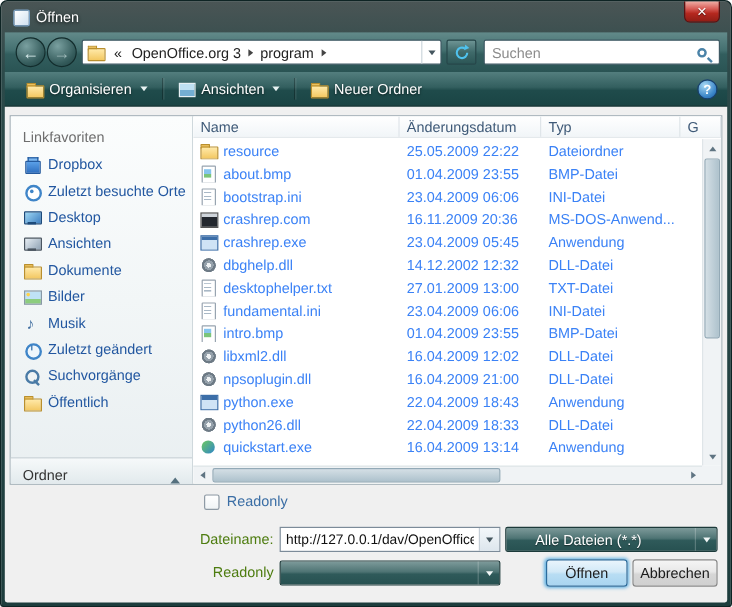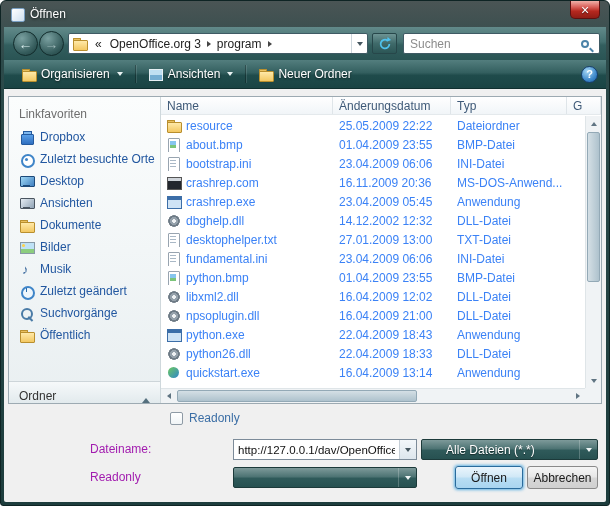--- a/index.html
+++ b/index.html
@@ -85,21 +85,21 @@
     border:1px solid #93a9b6;border-radius:2px}
   .scroll-corner{position:absolute;right:0;bottom:0;width:16px;height:15px;background:#f0f3f5}
   .tri-u{width:0;height:0;border-left:3.5px solid transparent;border-right:3.5px solid transparent;border-bottom:4px solid #5f7482}
   .tri-d{width:0;height:0;border-left:3.5px solid transparent;border-right:3.5px solid transparent;border-top:4px solid #5f7482}
   .tri-l{width:0;height:0;border-top:3.5px solid transparent;border-bottom:3.5px solid transparent;border-right:4px solid #5f7482}
   .tri-r{width:0;height:0;border-top:3.5px solid transparent;border-bottom:3.5px solid transparent;border-left:4px solid #5f7482}
   
   .readonly-row{position:absolute;left:166px;top:322px;display:flex;align-items:flex-end;gap:6px}
   .checkbox{width:13px;height:13px;background:linear-gradient(180deg,#fff,#f0f4f6);border:1px solid #8e9aa5;border-radius:2px}
   .readonly-label{font-size:12px;color:#3b6ea5}
-  .form-label{position:absolute;width:138px;text-align:left;font-size:12px;color:#a21caf;line-height:21px}
+  .form-label{position:absolute;width:138px;text-align:right;font-size:12px;color:#4d7c0f;line-height:21px}
   .lbl-filename{left:86px;top:350px}
   .lbl-version{left:86px;top:378px}
   .combo-white{position:absolute;left:229px;top:350px;width:184px;height:21px;background:#fff;border:1px solid #7c8b99;display:flex;align-items:center}
   .combo-white input{flex:1;min-width:0;border:none;outline:none;font-family:"Liberation Sans",sans-serif;font-size:11.5px;color:#111;padding:0 4px;background:transparent}
   .combo-drop-light{width:17px;height:100%;border-left:1px solid #c5ced6;background:linear-gradient(180deg,#f3f7fa,#dde6ed);
     display:flex;align-items:center;justify-content:center;flex:none}
   .combo-dark{position:absolute;height:21px;border:1px solid #1c3a3a;border-radius:2px;color:#fff;display:flex;align-items:center;
     font-size:12px;padding-left:24px;text-shadow:0 1px 1px rgba(0,0,0,.5);
     background:linear-gradient(180deg,#7d9a9a 0,#4e7474 45%,#2f5a5a 55%,#275151)}
   .cb-filetype{left:417px;top:350px;width:177px}
@@ -353,21 +353,21 @@
       <span class="f-ic ini-icon"></span>
       <span class="f-nm">fundamental.ini</span>
     </span>
     <span class="f-date">23.04.2009 06:06</span>
     <span class="f-type">INI-Datei</span>
   </div>
 
   <div class="f-row">
     <span class="f-name">
       <span class="f-ic bmp-icon"></span>
-      <span class="f-nm">python.bmp</span>
+      <span class="f-nm">intro.bmp</span>
     </span>
     <span class="f-date">01.04.2009 23:55</span>
     <span class="f-type">BMP-Datei</span>
   </div>
 
   <div class="f-row">
     <span class="f-name">
       <span class="f-ic dll-icon"></span>
       <span class="f-nm">libxml2.dll</span>
     </span>

